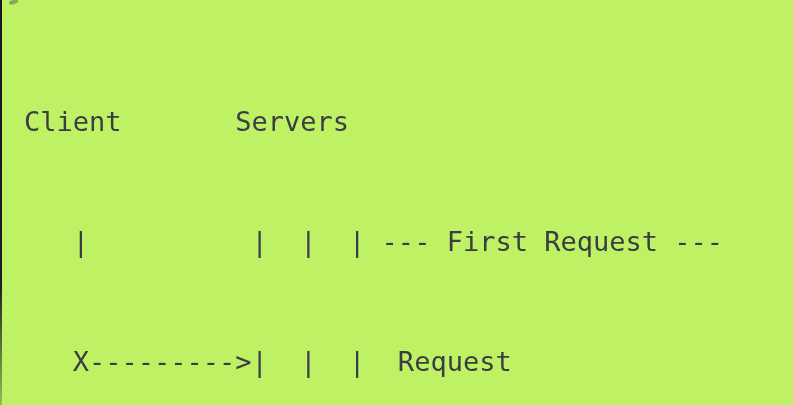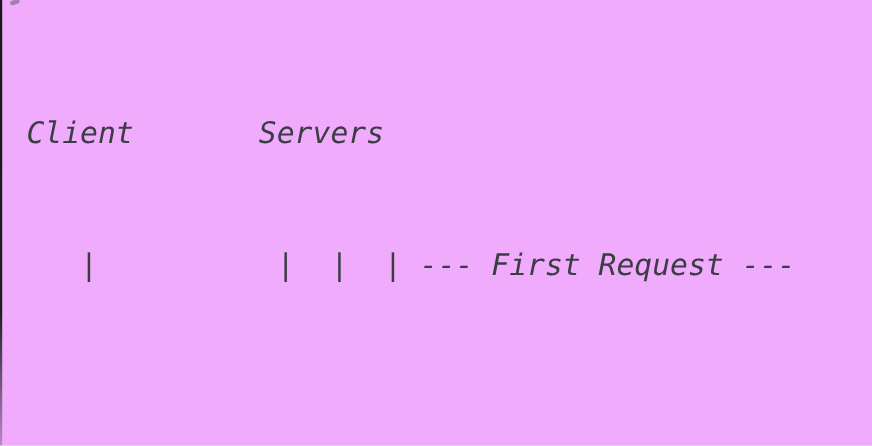--- a/index.html
+++ b/index.html
@@ -10,22 +10,21 @@
     width: 793px;
     height: 405px;
     overflow: hidden;
     background: #f2f3f6;
     position: relative;
     font-family: "DejaVu Sans Mono", "Liberation Mono", monospace;
   }
   .screen {
     position: absolute;
     inset: 0;
-    background: #f0abfc;
-    font-style: italic;
+    background: #bef264;
   }
   .edge-strip {
     position: absolute;
     left: 0;
     top: 0;
     width: 2px;
     height: 100%;
     background: linear-gradient(to bottom, #15181c 0%, #1b1e22 70%, rgba(27,30,34,0.25) 100%);
   }
   .smudge {
@@ -55,20 +54,21 @@
     white-space: pre;
   }
 </style>
 </head>
 <body>
 
 <div class="screen">
   <div class="ascii">
     <div class="row">Client       Servers</div>
     <div class="row">   |          |  |  | --- First Request ---</div>
+    <div class="row">   X---------&gt;|  |  |  Request</div>
     
     
     
     
     
     
   </div>
   <div class="edge-strip"></div>
   <div class="smudge"></div>
 </div>

